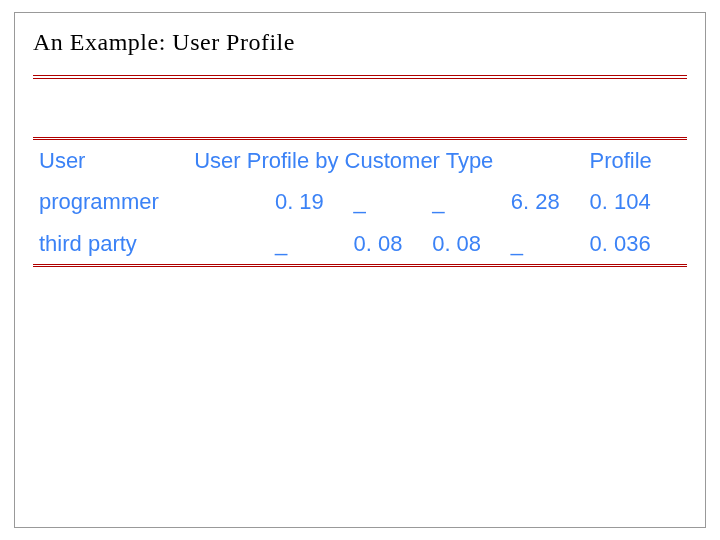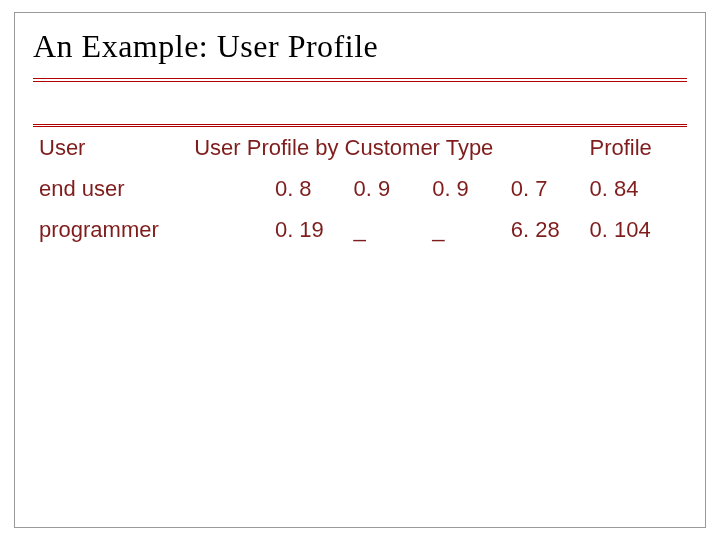--- a/index.html
+++ b/index.html
@@ -12,32 +12,32 @@
     color: #000;
     padding: 12px 14px;
   }
   .slide {
     width: 100%;
     height: 100%;
     border: 1px solid #999;
     padding: 16px 18px 18px 18px;
   }
   .title {
-    font-size: 32px;
+    font-size: 24px;
     line-height: 1.1;
-    padding-bottom: 14px;
-    margin-bottom: 42px;
+    padding-bottom: 20px;
+    margin-bottom: 58px;
     border-bottom: 4px double #b00000;
     letter-spacing: 0.5px;
   }
   table.profile {
     border-collapse: collapse;
     font-family: Arial, Helvetica, sans-serif;
     font-size: 22px;
-    color: #7f1d1d;
+    color: #3b82f6;
     line-height: 1.55;
     width: 100%;
     table-layout: fixed;
   }
   table.profile td, table.profile th {
     text-align: left;
     font-weight: normal;
     padding: 4px 6px 3px 6px;
     vertical-align: top;
   }
@@ -66,30 +66,30 @@
     </colgroup>
 
     <tbody>
         <tr class="hr-top">
       <td>User</td>
       <td colspan="5" style="text-align:left">User Profile by Customer Type</td>
       <td>Profile</td>
     </tr>
 
     <tr>
-      <td colspan="2">end user</td>
-      <td>0. 8</td>
-      <td>0. 9</td>
-      <td>0. 9</td>
-      <td>0. 7</td>
-      <td>0. 84</td>
-    </tr>
-    <tr>
       <td colspan="2">programmer</td>
       <td>0. 19</td>
       <td>_</td>
       <td>_</td>
       <td>6. 28</td>
       <td>0. 104</td>
     </tr>
+    <tr class="hr-bot">
+      <td colspan="2">third party</td>
+      <td>_</td>
+      <td>0. 08</td>
+      <td>0. 08</td>
+      <td>_</td>
+      <td>0. 036</td>
+    </tr>
   </tbody>
     </table>
 </div>
 
 </body></html>

